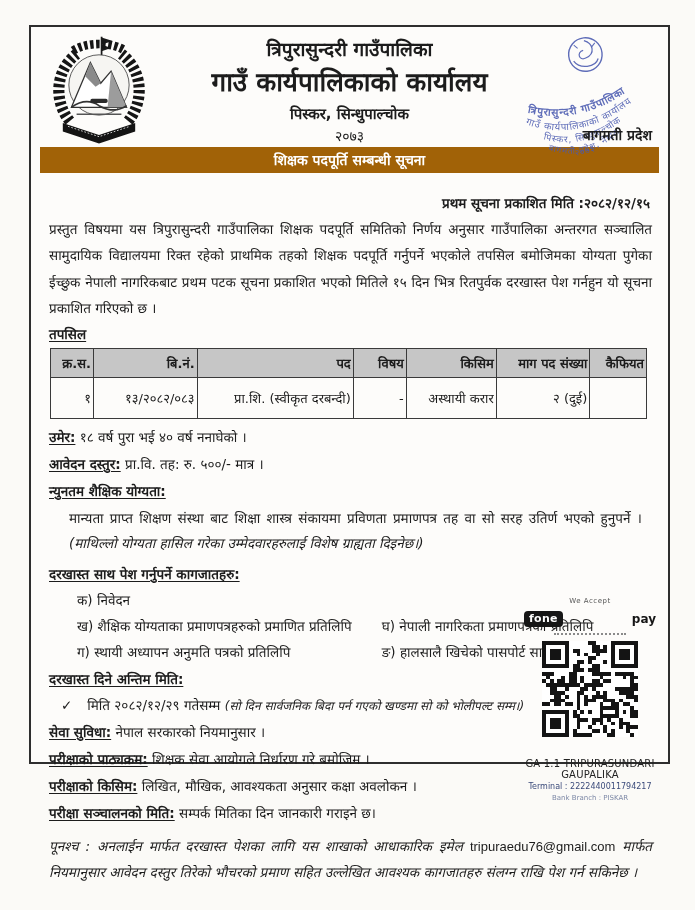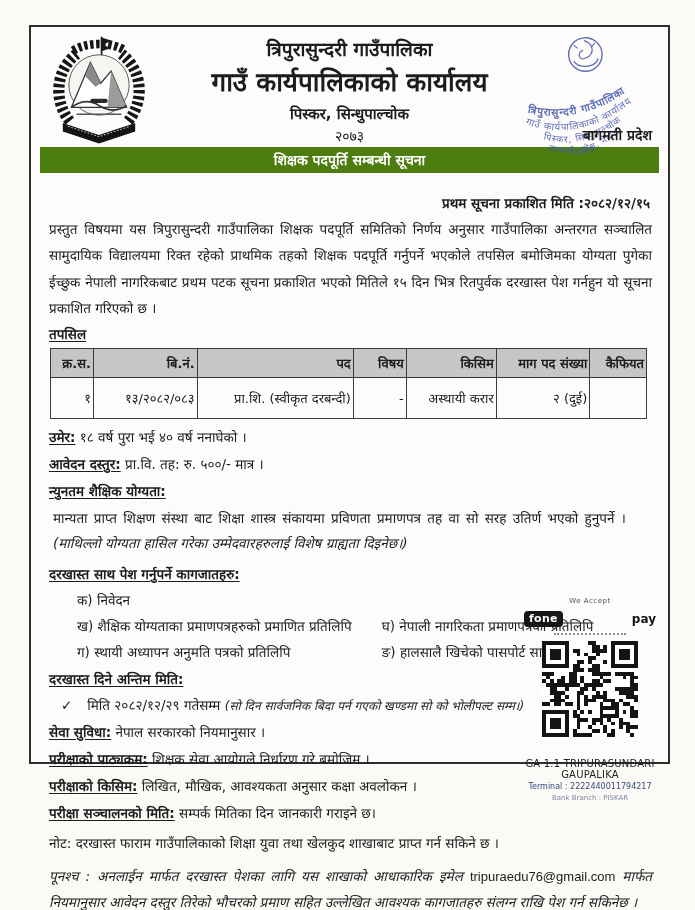--- a/index.html
+++ b/index.html
@@ -12,37 +12,37 @@
   .logo{position:absolute;left:16px;top:8px;width:104px;height:112px;}
   .titles{text-align:center;padding-top:9px;}
   .t-muni{font-size:19px;font-weight:bold;}
   .t-office{font-size:26px;font-weight:bold;margin-top:1px;}
   .t-addr{font-size:15px;font-weight:bold;margin-top:4px;}
   .t-year{font-size:14px;margin-top:3px;}
   .stamp{position:absolute;right:2px;top:6px;width:182px;height:132px;transform:rotate(-6deg);opacity:.88;}
   .province{position:absolute;right:16px;top:98px;font-size:14px;font-weight:bold;}
 
   
-  .banner{margin:2px 9px 0 9px;background:#4d7c0f;color:#fff;text-align:center;font-size:14px;font-weight:bold;padding:3px 0 4px;}
+  .banner{margin:2px 9px 0 9px;background:#a16207;color:#fff;text-align:center;font-size:14px;font-weight:bold;padding:3px 0 4px;}
 
   
   .content{padding:15px 16px 0 18px;font-size:13.5px;}
   .published{text-align:right;font-weight:bold;margin:6px 2px 0 0;}
   .intro{margin-top:4px;line-height:1.95;text-align:justify;}
   .h-underline{font-weight:bold;text-decoration:underline;text-underline-offset:2px;}
   .tapasil{display:inline-block;margin:4px 0 5px;}
 
   table.tbl{width:99%;border-collapse:collapse;font-size:13px;margin-left:1px;}
   .tbl th,.tbl td{border:1.2px solid #3a3a3a;text-align:right;padding:3px 2px;}
   .tbl th{background:#c6c6c6;font-weight:bold;height:22px;}
   .tbl td{height:34px;vertical-align:middle;}
 
   .line{margin-top:9px;}
   .lbl{font-weight:bold;text-decoration:underline;text-underline-offset:2px;}
-  .qual-body{margin:6px 0 0 4px;line-height:1.85;text-align:justify;width:95%;}
+  .qual-body{margin:6px 0 0 20px;line-height:1.85;text-align:justify;width:95%;}
   .italic{font-style:italic;}
 
   .doc-item{margin:8px 0 0 28px;}
   .doc-row{display:flex;margin:8px 0 0 28px;}
   .doc-left{width:53%;}
   .doc-right{width:47%;}
 
   .deadline-line{margin:8px 0 0 12px;}
   .check{display:inline-block;width:22px;}
   .paren-note{font-style:italic;font-size:12px;}
@@ -224,21 +224,20 @@
       <div class="line">
         <span class="lbl">परीक्षाको किसिम:</span>
         <span>लिखित, मौखिक, आवश्यकता अनुसार कक्षा अवलोकन ।</span>
       </div>
 
       <div class="line">
         <span class="lbl">परीक्षा सञ्चालनको मिति:</span>
         <span>सम्पर्क मितिका दिन जानकारी गराइने छ।</span>
       </div>
 
-      <div class="note-line">नोट: दरखास्त फाराम गाउँपालिकाको शिक्षा युवा तथा खेलकुद शाखाबाट प्राप्त गर्न सकिने छ ।</div>
 
       <div class="postscript">
         <span>पूनश्च :</span>
         <span>अनलाईन मार्फत दरखास्त पेशका लागि यस शाखाको आधाकारिक इमेल</span>
         <span class="email">tripuraedu76@gmail.com</span>
         <span>मार्फत नियमानुसार आवेदन दस्तुर तिरेको भौचरको प्रमाण सहित उल्लेखित आवश्यक कागजातहरु संलग्न राखि पेश गर्न सकिनेछ ।</span>
       </div>
 
     </div>
 

